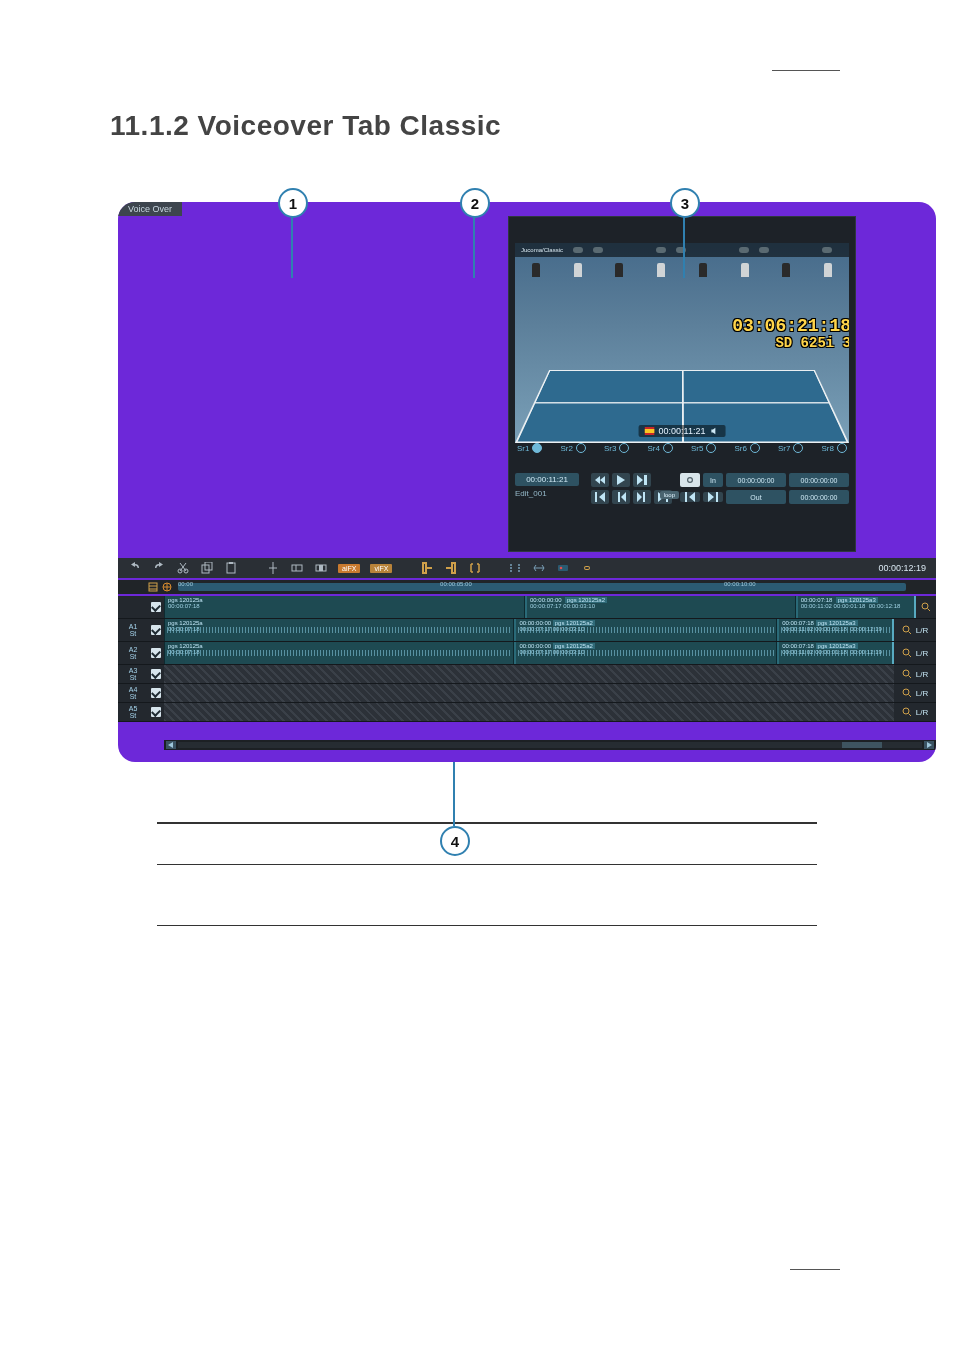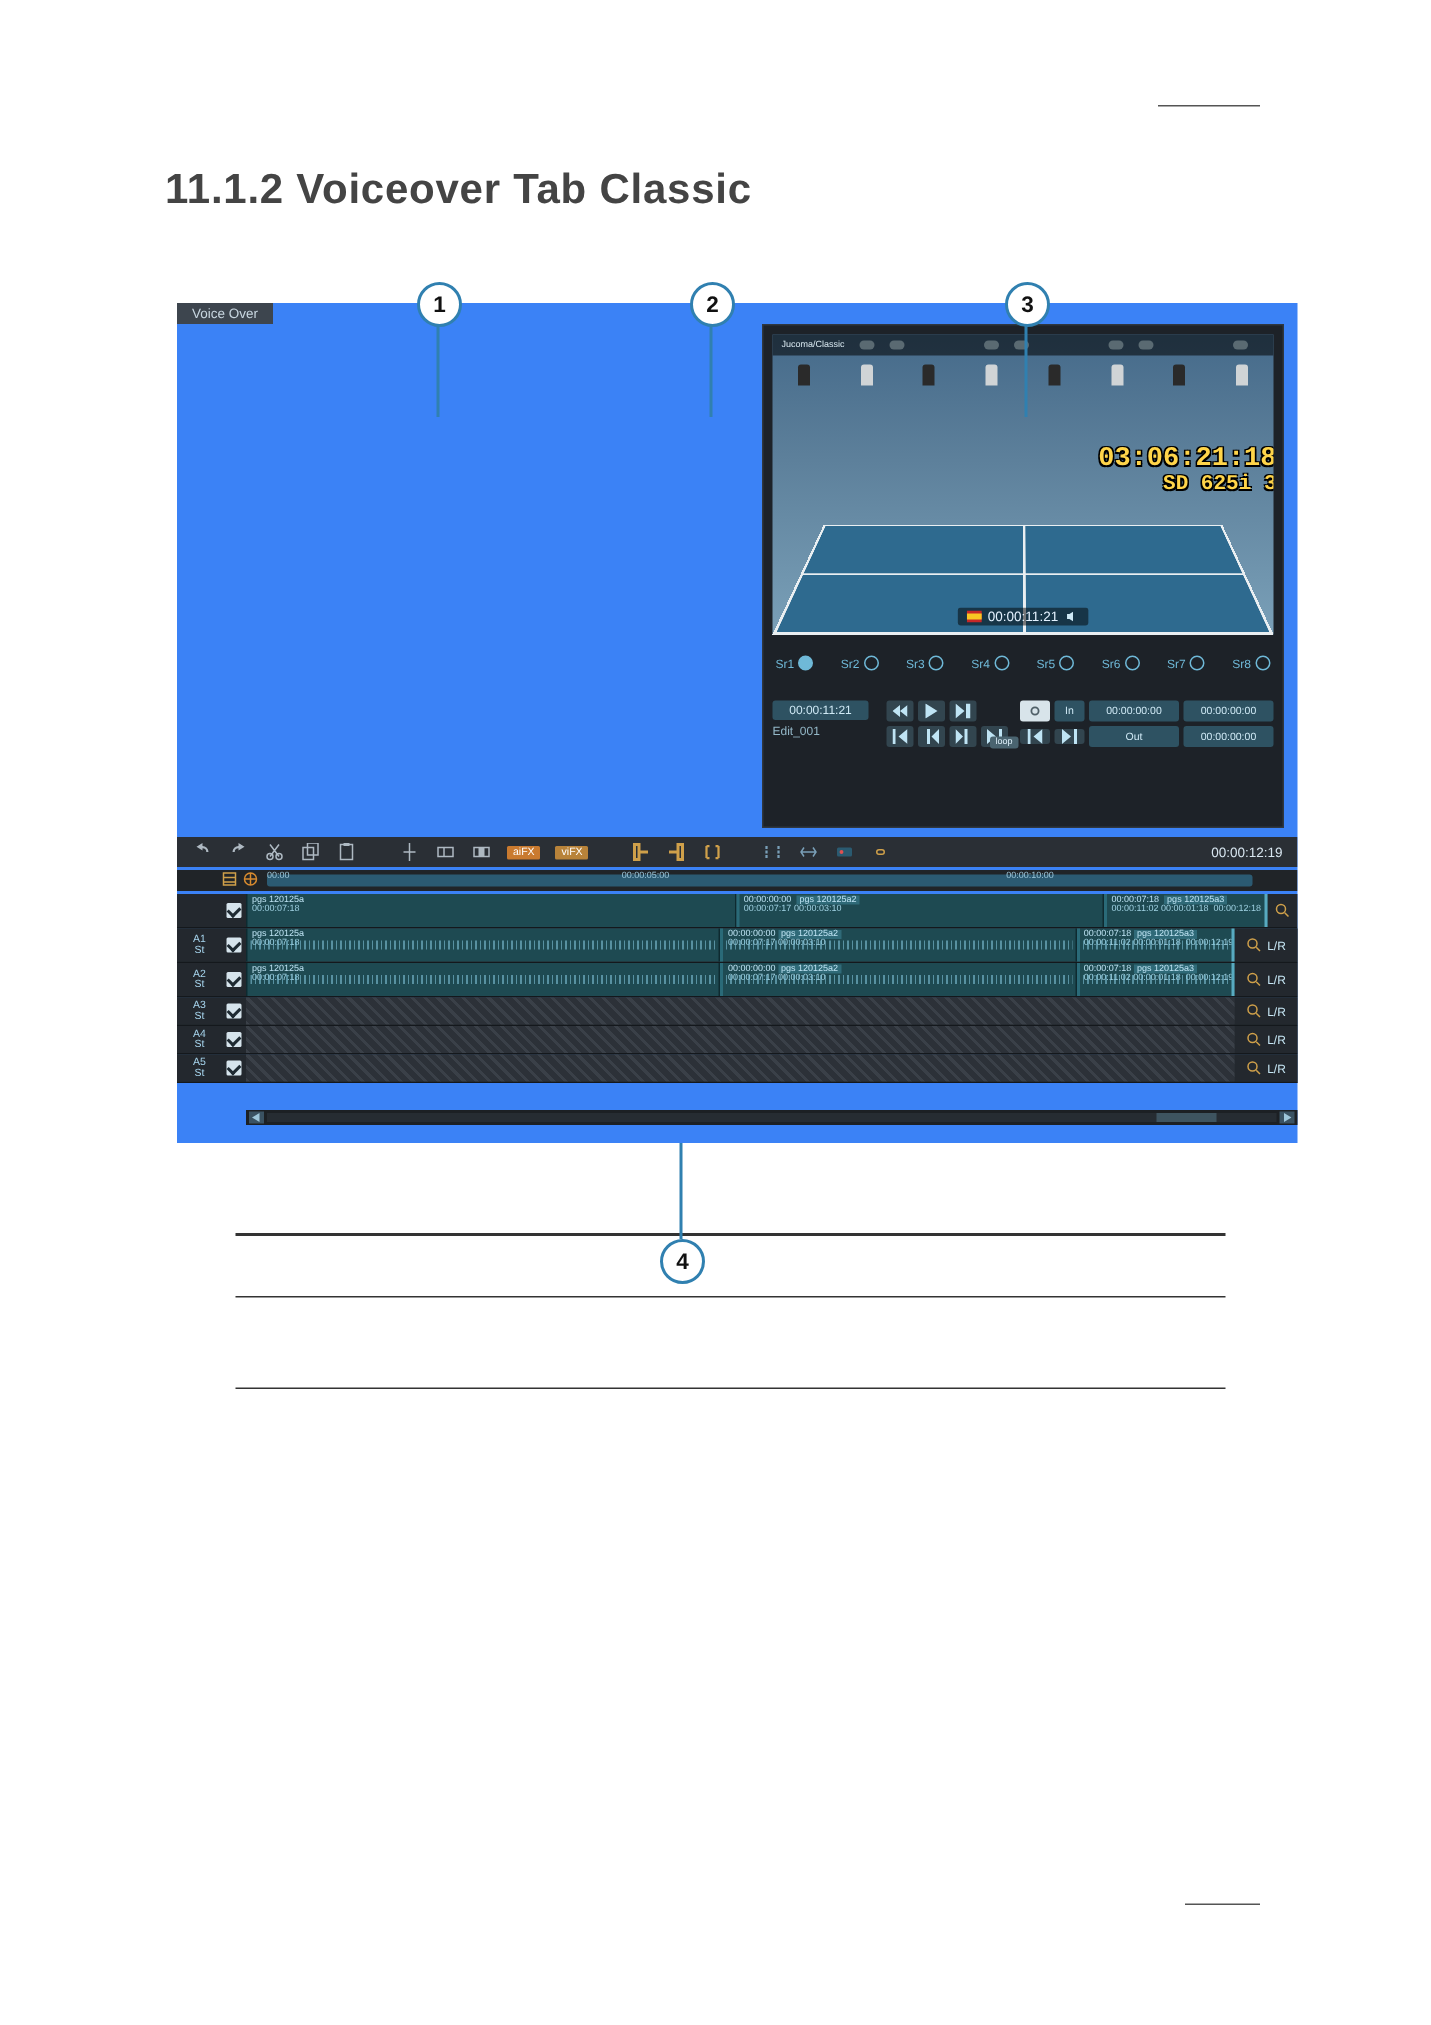--- a/index.html
+++ b/index.html
@@ -54,25 +54,26 @@
     font-size: 15px;
     color: #111;
     z-index: 50;
   }
   .callout-line {
     position: absolute;
     background: #3080b0;
     z-index: 40;
   }
   .shot {
-    width: 747px;
+    width: 818px;
     height: 560px;
-    background: #3b82f6;
+    background: #6d28d9;
     position: relative;
     overflow: hidden;
+    border-radius: 17px;
   }
   
   .tab-label {
     position: absolute;
     top: 0;
     left: 0;
     background: #3d454e;
     color: #c8d6e0;
     font-size: 9px;
     padding: 2px 10px;
@@ -129,20 +130,21 @@
     width: 348px;
     height: 336px;
     padding: 6px;
   }
   .video-box {
     position: relative;
     width: 100%;
     height: 200px;
     background: linear-gradient(to bottom, #456a8a 0%, #5c7f9a 40%, #7aa0b8 100%);
     overflow: hidden;
+    margin-top: 20px;
   }
   .court {
     position: absolute;
     bottom: 0;
     left: 0;
     right: 0;
     height: 120px;
     background: #2e6a8f;
     transform: perspective(300px) rotateX(40deg);
     transform-origin: bottom;
@@ -215,21 +217,20 @@
     color: #e4f2ff;
     font-size: 9px;
     padding: 1px 6px;
     border-radius: 2px;
     display: flex;
     align-items: center;
     gap: 4px;
   }
   .es-tc svg { width: 10px; height: 8px; }
   .src-row {
-    margin-top: 14px;
     display: flex;
     gap: 6px;
     justify-content: space-between;
     padding: 0 2px;
   }
   .src {
     color: #6fb9d8;
     font-size: 8px;
     display: flex;
     align-items: center;

